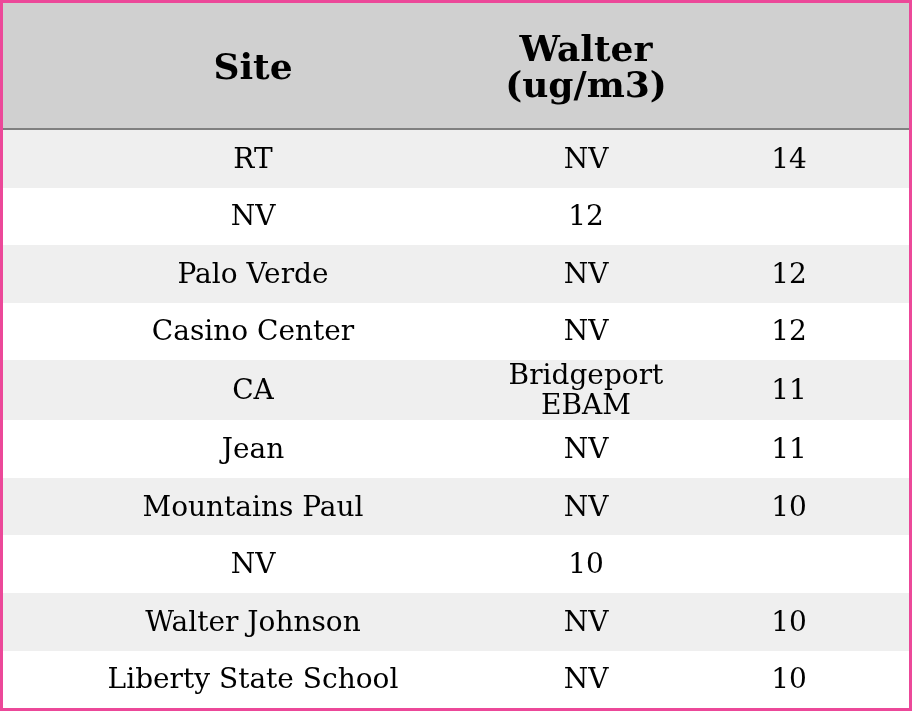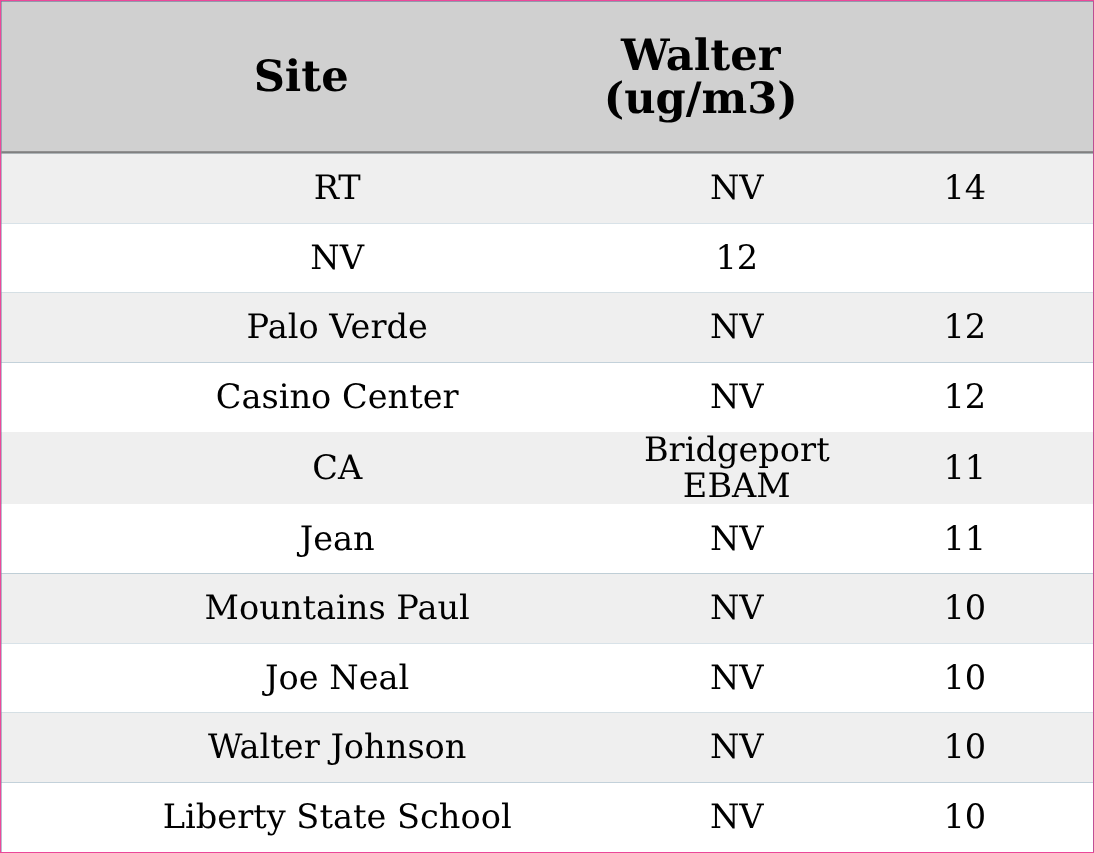--- a/index.html
+++ b/index.html
@@ -6,22 +6,22 @@
     margin: 0;
     padding: 0;
     background: #ffffff;
     font-family: "DejaVu Serif", serif;
     color: #000000;
   }
   .table-wrap {
     box-sizing: border-box;
     width: 912px;
     height: 711px;
-    border: 1px solid #ec4899;
-    background: #0c4a6e;
+    border: 3px solid #ec4899;
+    background: #ec4899;
     display: flex;
     flex-direction: column;
     overflow: hidden;
   }
   .grid-cols {
     display: grid;
     grid-template-columns: 500px 166px 1fr;
   }
   .thead {
     background: #d0d0d0;
@@ -39,21 +39,20 @@
   .hline { display: block; }
   .tbody {
     flex: 1 1 auto;
     display: flex;
     flex-direction: column;
   }
   .trow {
     flex: 1 1 0;
     align-items: center;
     background: #ffffff;
-    padding-left: 30px;
   }
   .trow.alt {
     background: #efefef;
   }
   .cell {
     text-align: center;
     font-size: 28px;
     line-height: 30px;
   }
 </style>
@@ -107,21 +106,20 @@
       <div class="cell">11</div>
     </div>
 
     <div class="trow alt grid-cols">
       <div class="cell">Mountains Paul</div>
       <div class="cell">NV</div>
       <div class="cell">10</div>
     </div>
 
     <div class="trow grid-cols">
-      <div class="cell">Joe Neal</div>
       <div class="cell">NV</div>
       <div class="cell">10</div>
     </div>
 
     <div class="trow alt grid-cols">
       <div class="cell">Walter Johnson</div>
       <div class="cell">NV</div>
       <div class="cell">10</div>
     </div>
 

